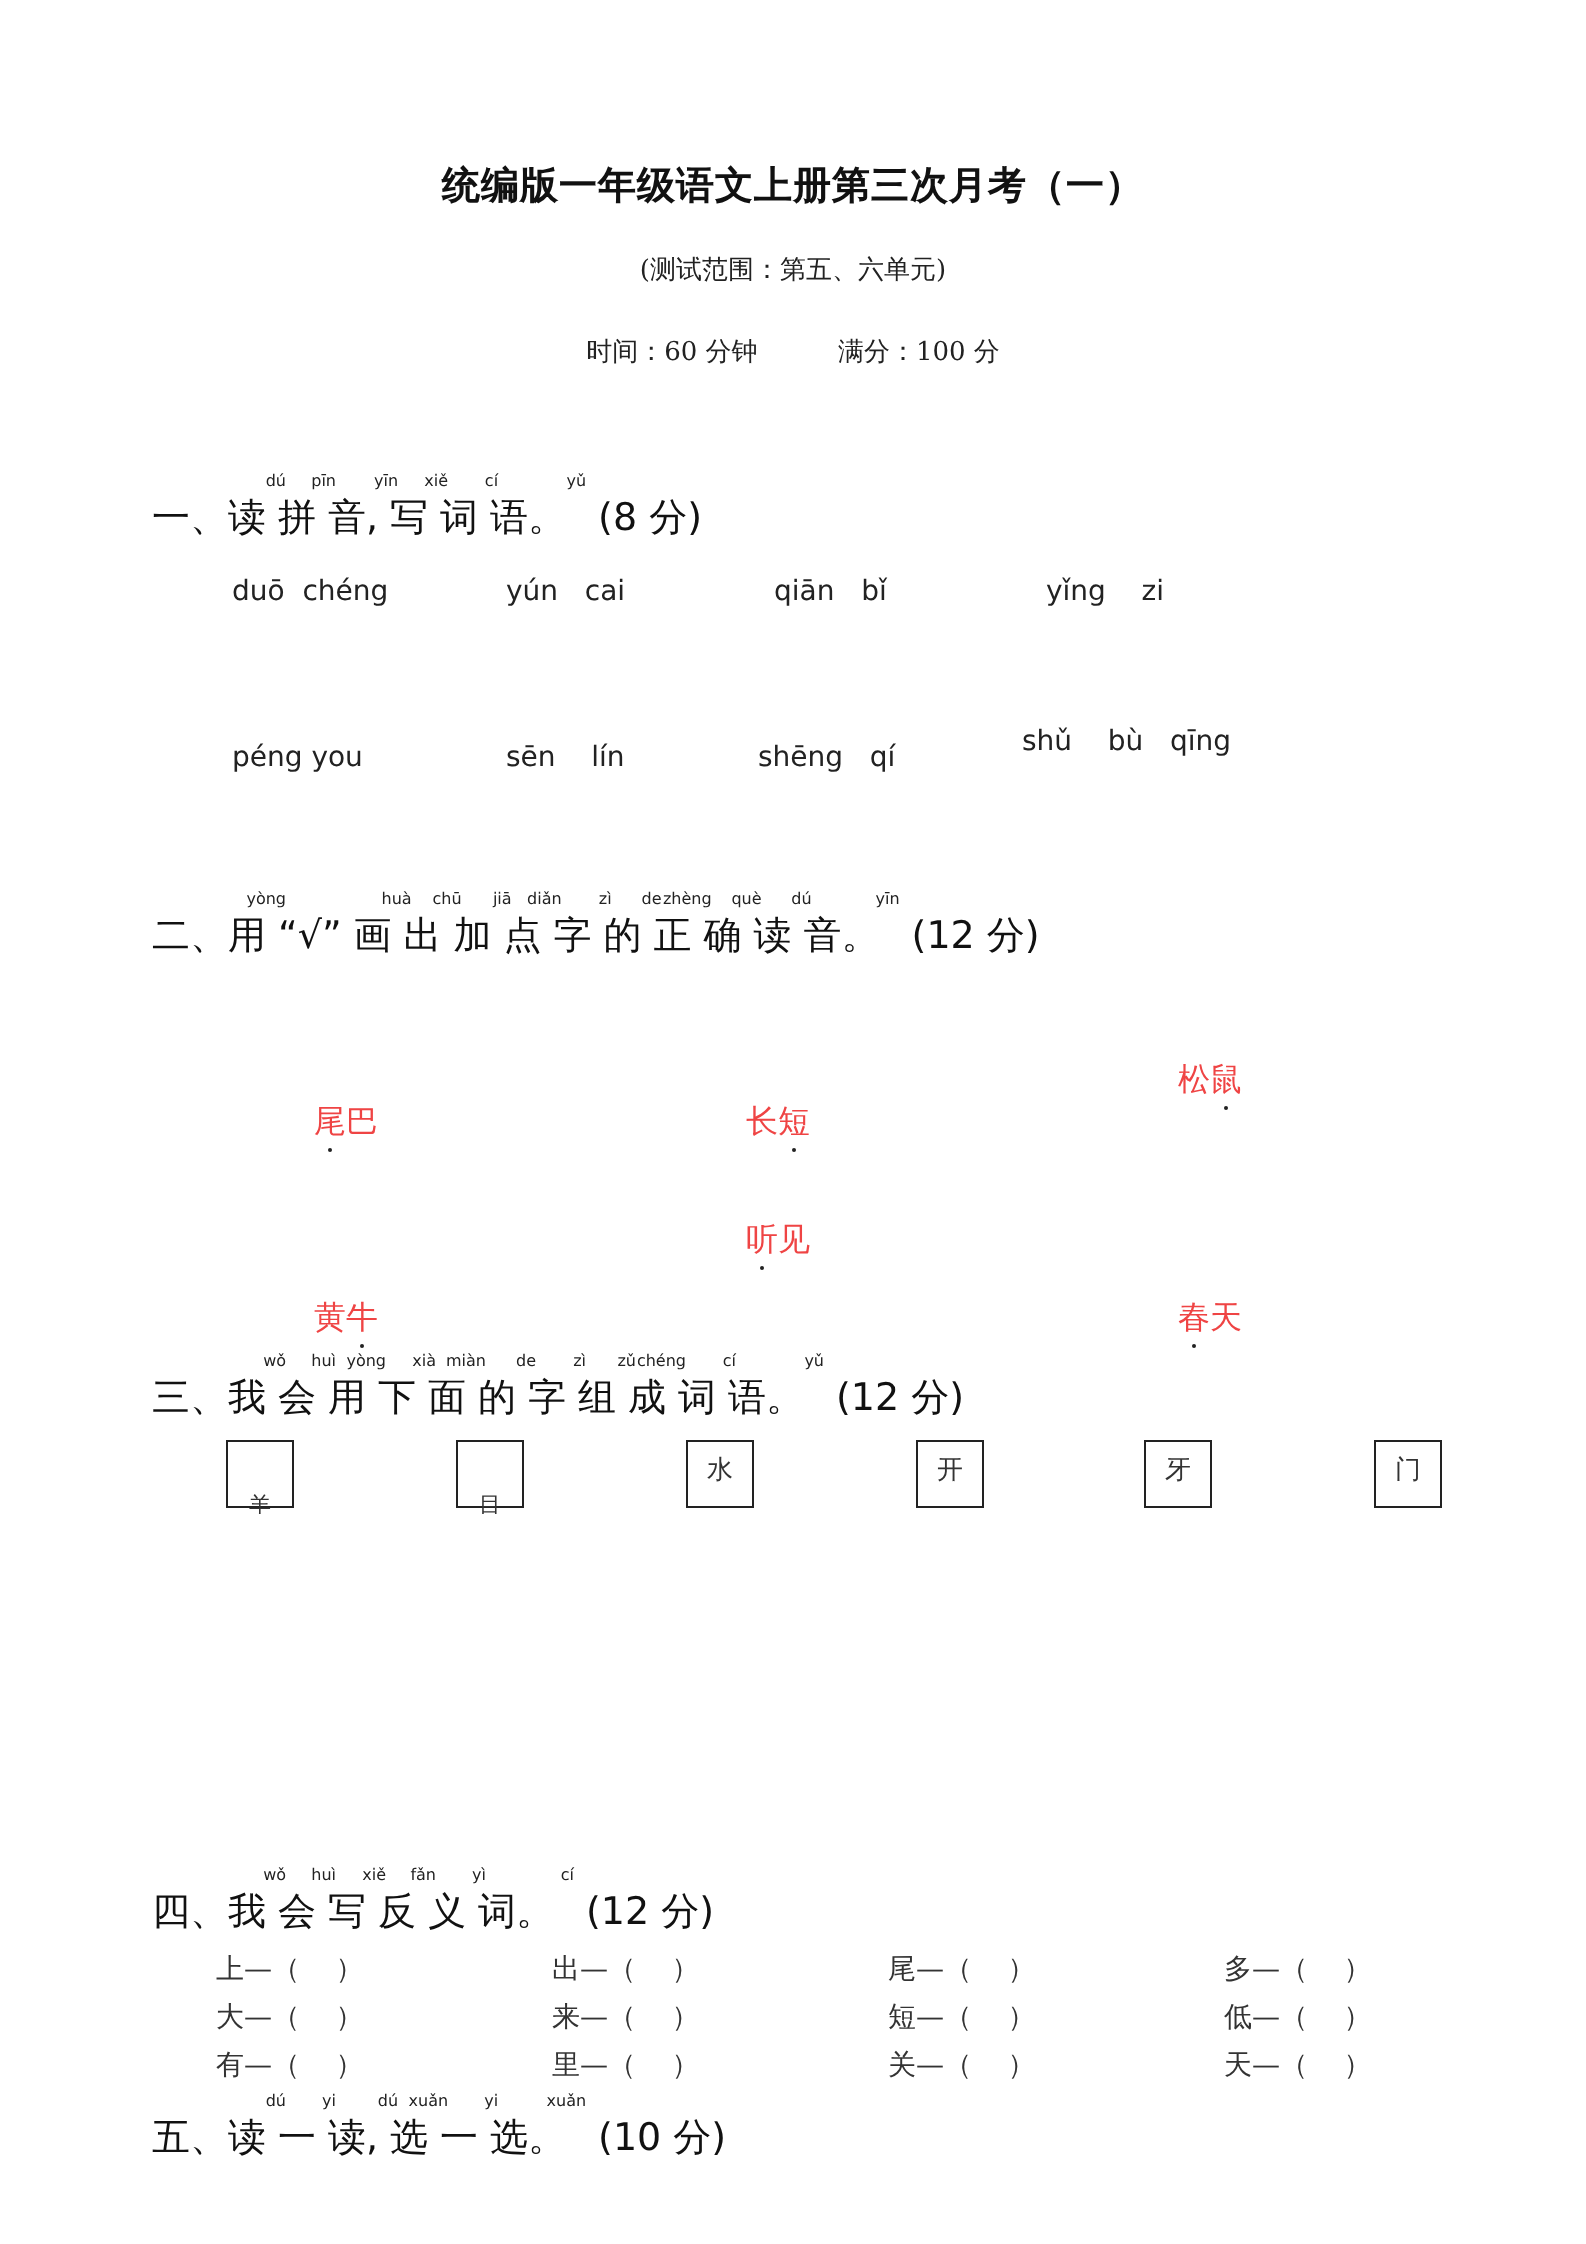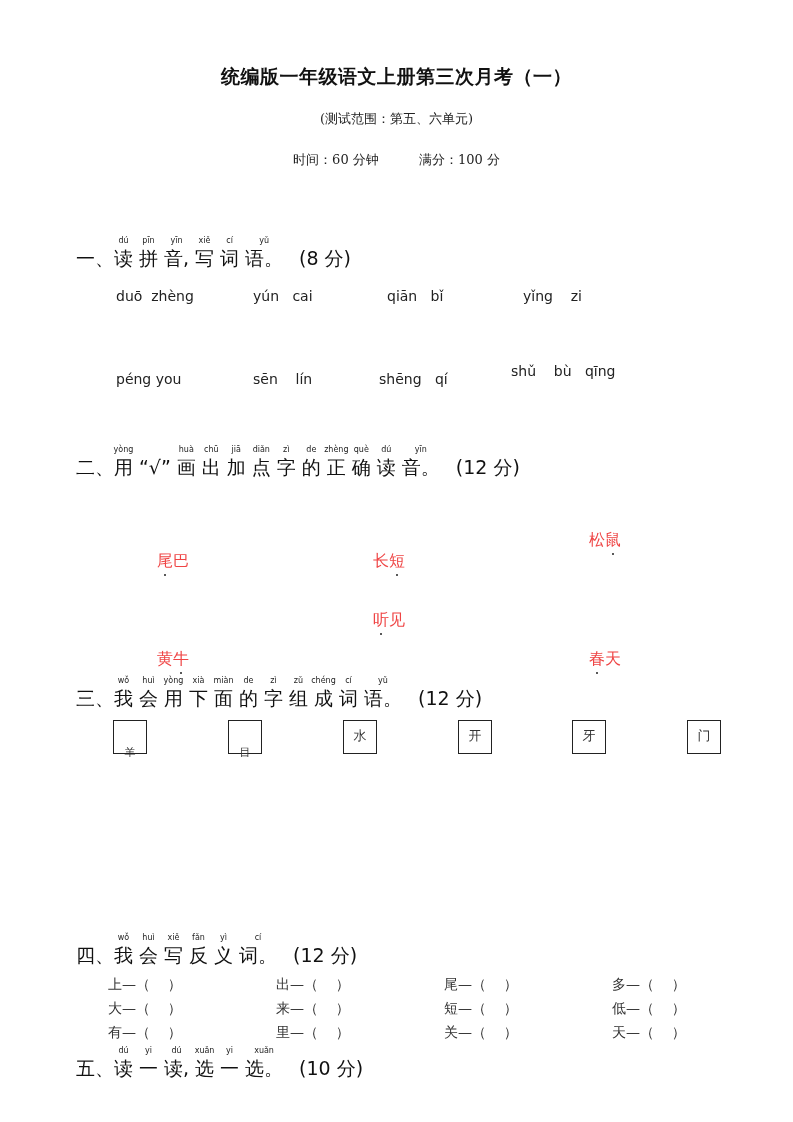--- a/index.html
+++ b/index.html
@@ -1,32 +1,32 @@
 <!DOCTYPE html>
 <html><head>
 <meta charset="utf-8">
 <style>
   html, body { margin:0; padding:0; background:#ffffff; }
   body { width:793px; height:1122px; position:relative; overflow:hidden;
          font-family:"DejaVu Serif","Liberation Serif",serif; color:#111; }
-  .abs { position:absolute; }
+  .abs { position:absolute;margin-top:16px; }
   .title { left:0; width:793px; top:64px; text-align:center; font-family:"DejaVu Sans","Liberation Sans",sans-serif;
            font-weight:bold; font-size:19px; letter-spacing:0.5px; }
   .subtitle { left:0; width:793px; top:110px; text-align:center; font-size:13px; color:#222; }
   .timeline { left:0; width:793px; top:151px; text-align:center; font-size:13px; color:#222; }
   .timeline span { margin:0 18px; }
 
   table.score { position:absolute; left:68px; top:182px; border-collapse:collapse; width:694px; }
   table.score td { border:1px solid #222; height:25px; text-align:center; font-size:14px; padding:0; color:#333; }
   table.score td.first { width:62px; }
 
   .sec { position:absolute; left:76px; font-family:"DejaVu Sans","Liberation Sans",sans-serif; font-size:19px; white-space:nowrap; }
   .sec .num { display:inline-block; }
   .rb { display:inline-block; position:relative; text-align:center; margin-right:6px; }
-  .rb .py { position:absolute; left:-10px; right:-10px; top:-10px; font-size:8px; text-align:center; color:#222; letter-spacing:0; }
+  .rb .py { position:absolute; left:-10px; right:-10px; top:-10px; font-size:8px; text-align:right; color:#222; letter-spacing:0; }
   .sec .pts { margin-left:10px; }
 
   .pinyin { position:absolute; font-family:"DejaVu Sans","Liberation Sans",sans-serif; font-size:14px; color:#222; white-space:pre; }
 
   .word { position:absolute; font-size:16px; color:#ef4444; }
   .dotted { position:relative; display:inline-block; }
   .dotted::after { content:""; position:absolute; left:50%; bottom:-4px; width:2px; height:2px; margin-left:-1px; background:#222; border-radius:50%; }
 
   .cbox { position:absolute; top:720px; width:34px; height:34px; border:1.5px solid #222; box-sizing:border-box;
           font-size:13px; text-align:center; color:#333; }
@@ -44,21 +44,21 @@
   <span>时间：60 分钟</span>
   <span>满分：100 分</span>
 </div>
 
 <table class="score">
   <tbody>
 </tbody>
   </table>
 
 <div class="sec" style="top:246px;"><span class="num">一、</span><span class="rb"><span class="py">dú</span>读</span><span class="rb"><span class="py">pīn</span>拼</span><span class="rb"><span class="py">yīn</span>音,</span><span class="rb"><span class="py">xiě</span>写</span><span class="rb"><span class="py">cí</span>词</span><span class="rb"><span class="py">yǔ</span>语。</span><span class="pts">(8 分)</span></div>
-<div class="pinyin" style="left:116px; top:288px;">duō  zhèng</div>
+<div class="pinyin" style="left:116px; top:288px;">duō  chéng</div>
 <div class="pinyin" style="left:253px; top:288px;">yún   cai</div>
 <div class="pinyin" style="left:387px; top:288px;">qiān   bǐ</div>
 <div class="pinyin" style="left:523px; top:288px;">yǐng    zi</div>
 <div class="pinyin" style="left:116px; top:371px;">péng you</div>
 <div class="pinyin" style="left:253px; top:371px;">sēn    lín</div>
 <div class="pinyin" style="left:379px; top:371px;">shēng   qí</div>
 <div class="pinyin" style="left:511px; top:363px;">shǔ    bù   qīng</div>
 
 <div class="sec" style="top:455px;"><span class="num">二、</span><span class="rb"><span class="py">yòng</span>用</span><span class="rb"><span class="py"></span>“√”</span><span class="rb"><span class="py">huà</span>画</span><span class="rb"><span class="py">chū</span>出</span><span class="rb"><span class="py">jiā</span>加</span><span class="rb"><span class="py">diǎn</span>点</span><span class="rb"><span class="py">zì</span>字</span><span class="rb"><span class="py">de</span>的</span><span class="rb"><span class="py">zhèng</span>正</span><span class="rb"><span class="py">què</span>确</span><span class="rb"><span class="py">dú</span>读</span><span class="rb"><span class="py">yīn</span>音。</span><span class="pts">(12 分)</span></div>
 <div class="word" style="left:157px; top:551px;"><span class="dotted">尾</span><span>巴</span></div>

